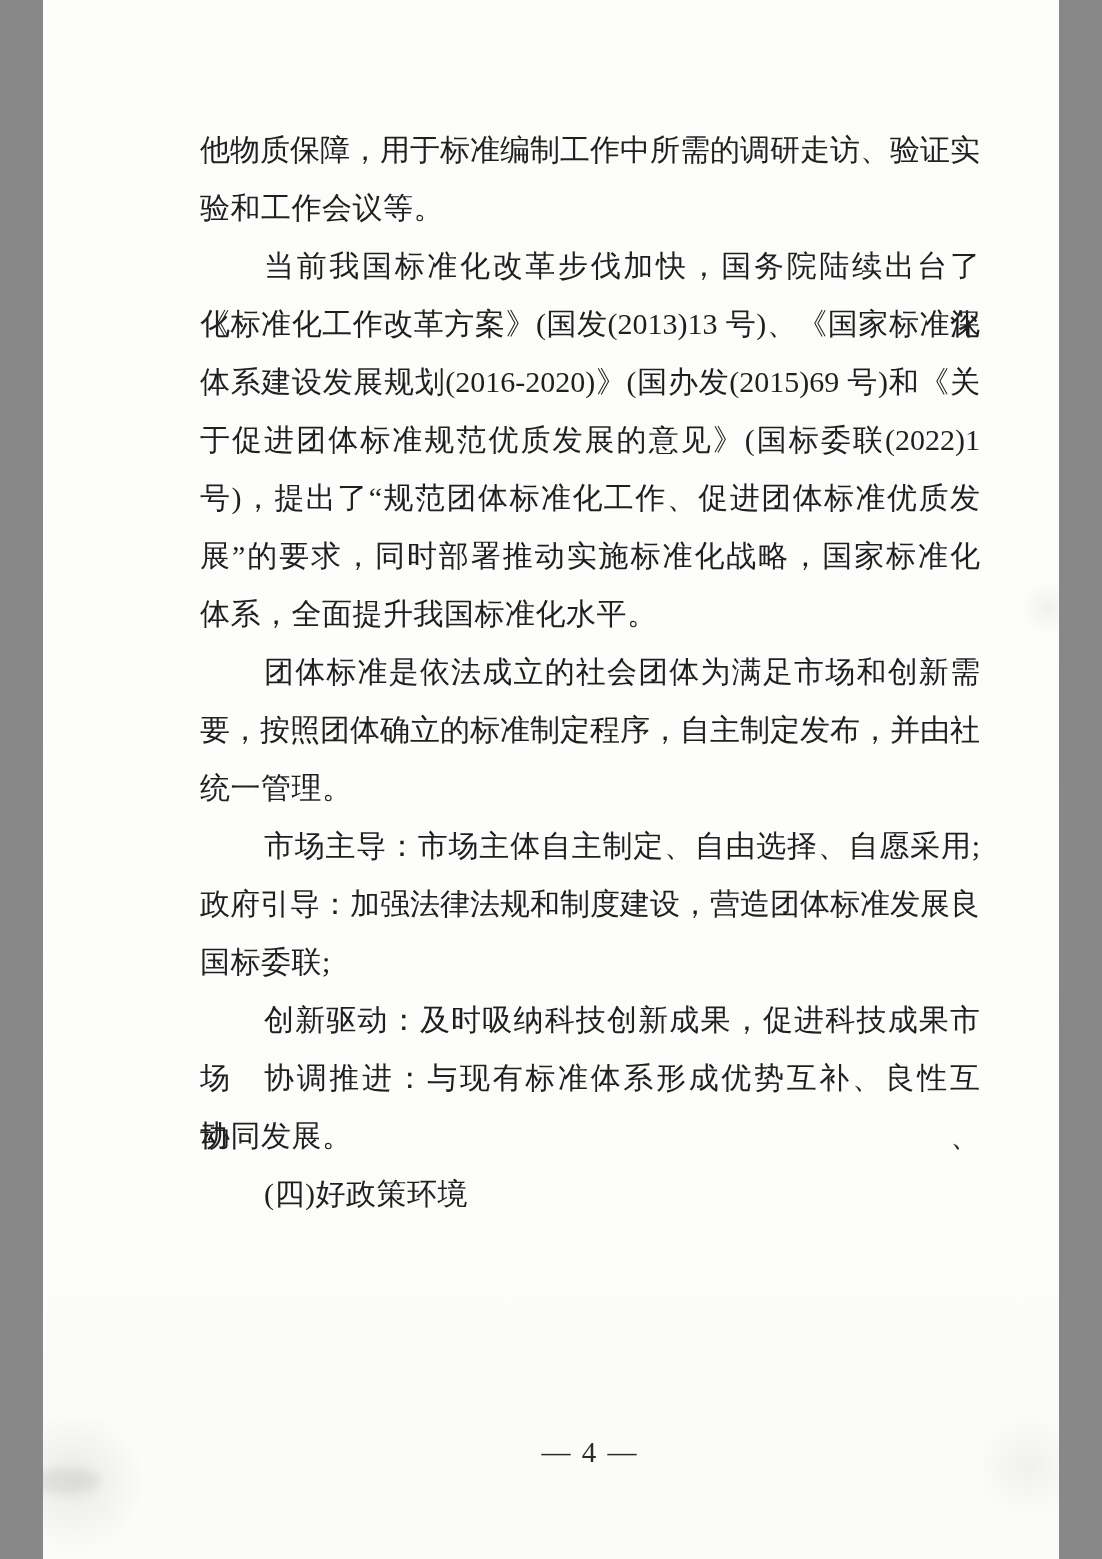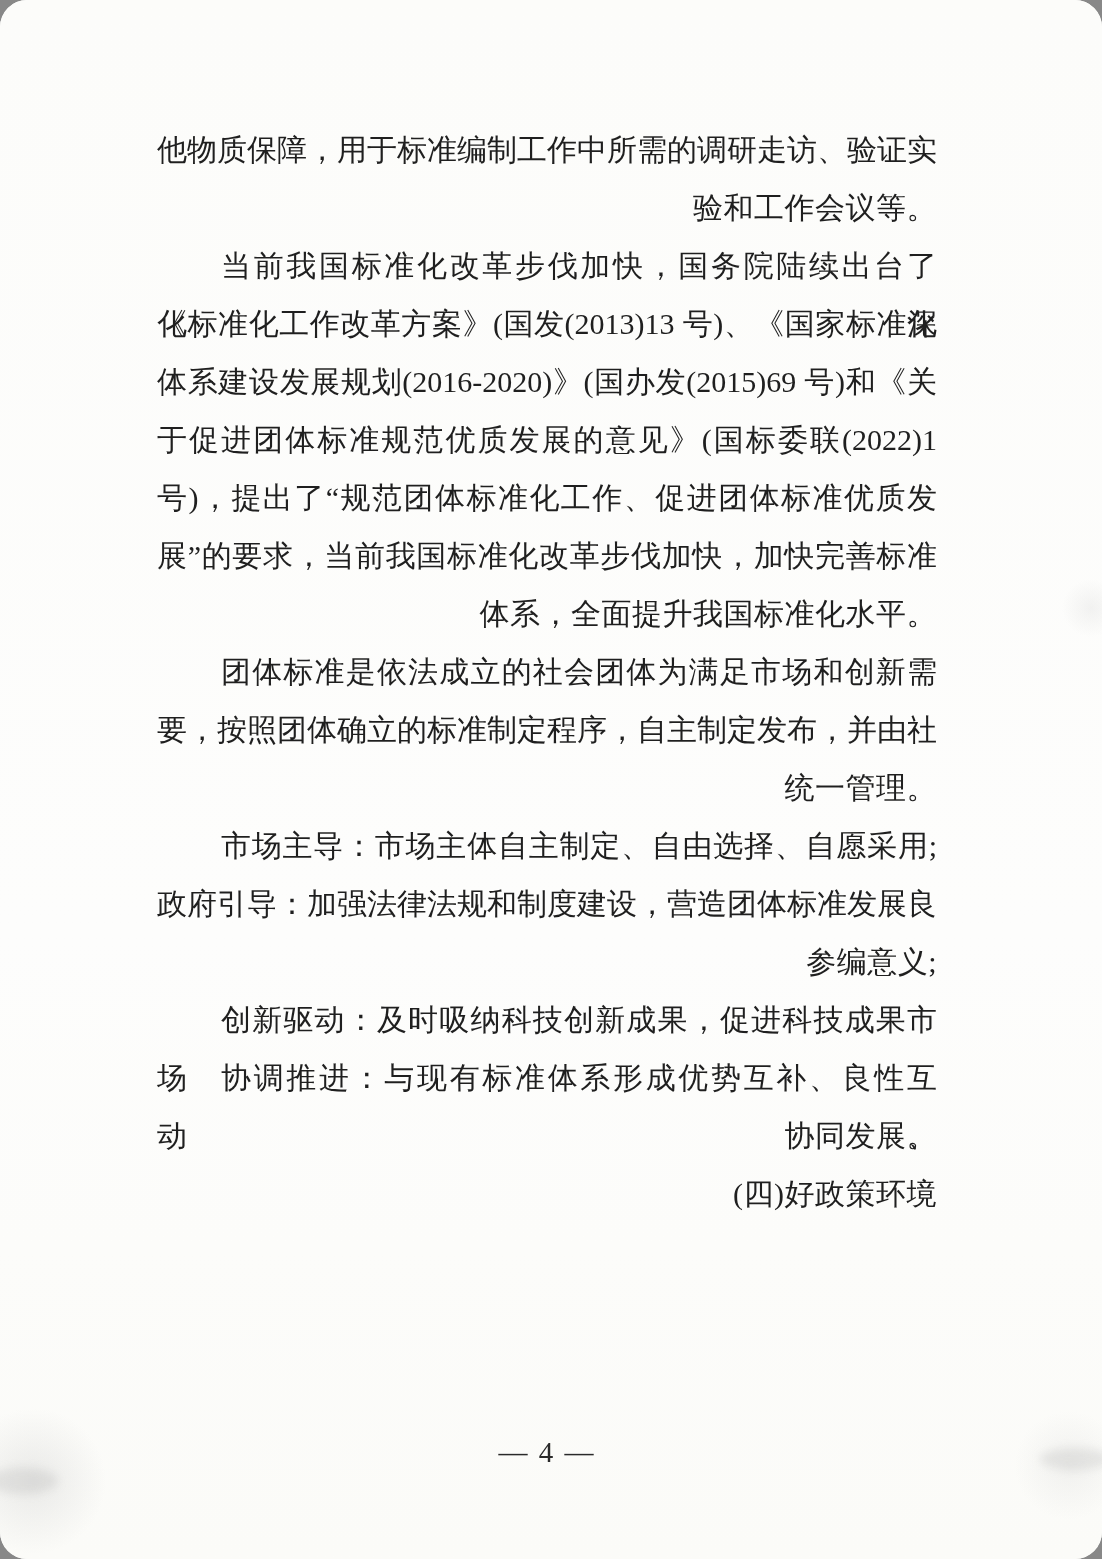--- a/index.html
+++ b/index.html
@@ -2,28 +2,27 @@
 <html><head>
 <meta charset="utf-8">
 <style>
   html, body {
     margin: 0;
     padding: 0;
     background: #888;
   }
   .page {
     position: relative;
-    width: 1102px;
+    width: 1016px;
     height: 1559px;
     margin: 0 auto;
     background: #fdfdfb;
     font-family: "Liberation Serif", "DejaVu Serif", serif;
     color: #1f1f1f;
     overflow: hidden;
-    border-radius: 27px;
   }
   
   .page::before {
     content: "";
     position: absolute;
     inset: 0;
     background:
       radial-gradient(circle at 3% 95%, rgba(180,180,180,0.25) 0, rgba(180,180,180,0) 4%),
       radial-gradient(circle at 97% 94%, rgba(190,190,190,0.18) 0, rgba(190,190,190,0) 3%),
       radial-gradient(circle at 99% 39%, rgba(190,190,190,0.18) 0, rgba(190,190,190,0) 2%),
@@ -34,21 +33,21 @@
     position: absolute;
     left: 157px;
     top: 121px;
     width: 780px;
   }
   .line {
     font-size: 30px;
     line-height: 58px;
     height: 58px;
     white-space: nowrap;
-    text-align: right;
+    text-align: left;
     letter-spacing: 0.5px;
   }
   .line.stretch {
     white-space: normal;
     text-align: justify;
     text-align-last: justify;
     text-justify: inter-character;
     letter-spacing: 0;
   }
   .line.indent {
@@ -80,28 +79,28 @@
 
 <div class="page">
   <div class="content">
       <div class="line stretch">他物质保障，用于标准编制工作中所需的调研走访、验证实</div>
       <div class="line">验和工作会议等。</div>
       <div class="line indent stretch">当前我国标准化改革步伐加快，国务院陆续出台了《深</div>
       <div class="line stretch">化标准化工作改革方案》(国发(2013)13 号)、《国家标准化</div>
       <div class="line stretch">体系建设发展规划(2016-2020)》(国办发(2015)69 号)和《关</div>
       <div class="line stretch">于促进团体标准规范优质发展的意见》(国标委联(2022)1</div>
       <div class="line stretch">号)，提出了“规范团体标准化工作、促进团体标准优质发</div>
-      <div class="line stretch">展”的要求，当前我国标准化改革步伐加快，加快完善标准</div>
+      <div class="line stretch">展”的要求，同时部署推动实施标准化战略，国家标准化</div>
       <div class="line">体系，全面提升我国标准化水平。</div>
       <div class="line indent stretch">团体标准是依法成立的社会团体为满足市场和创新需</div>
       <div class="line stretch">要，按照团体确立的标准制定程序，自主制定发布，并由社</div>
       <div class="line">统一管理。</div>
       <div class="line indent stretch">市场主导：市场主体自主制定、自由选择、自愿采用;</div>
       <div class="line stretch">政府引导：加强法律法规和制度建设，营造团体标准发展良</div>
-      <div class="line">参编意义;</div>
+      <div class="line">国标委联;</div>
       <div class="line indent stretch">创新驱动：及时吸纳科技创新成果，促进科技成果市场</div>
       <div class="line indent stretch">协调推进：与现有标准体系形成优势互补、良性互动、</div>
       <div class="line">协同发展。</div>
       <div class="line indent">(四)好政策环境</div>
     </div>
   <div class="page-number">— 4 —</div>
   <div class="smudge bl"></div>
   <div class="smudge br"></div>
 </div>
 

